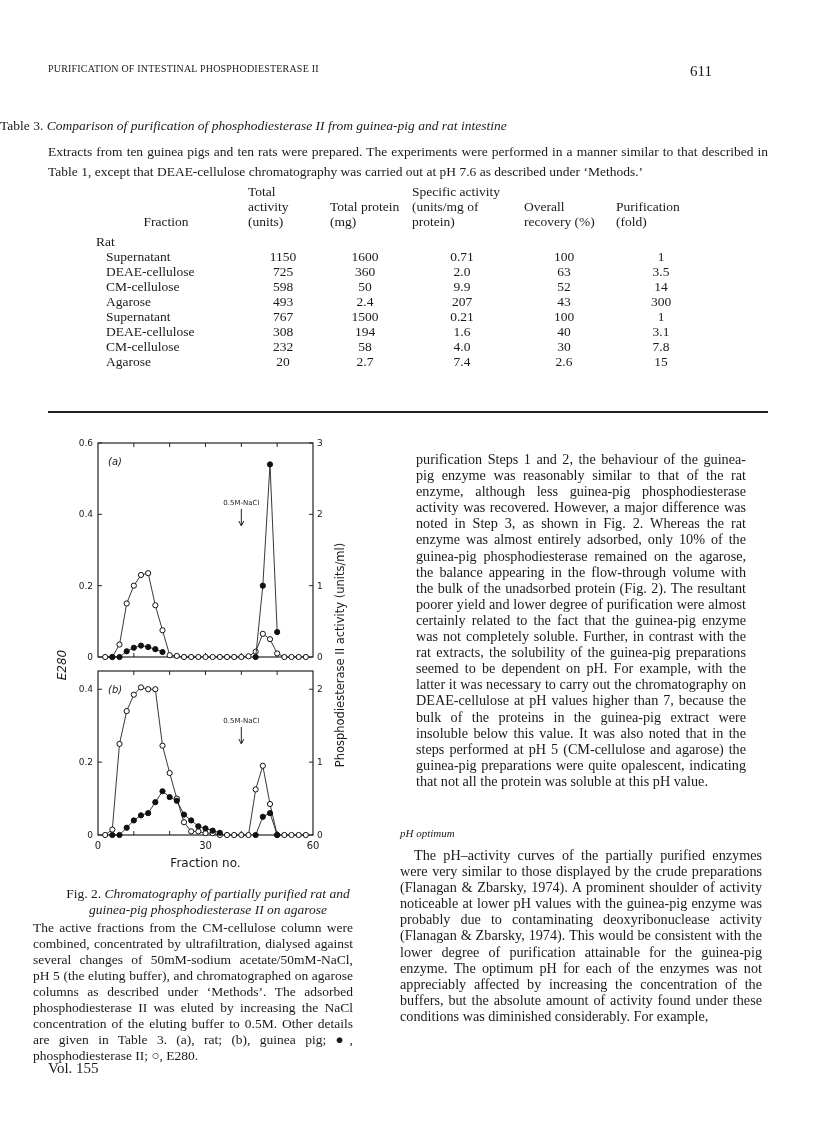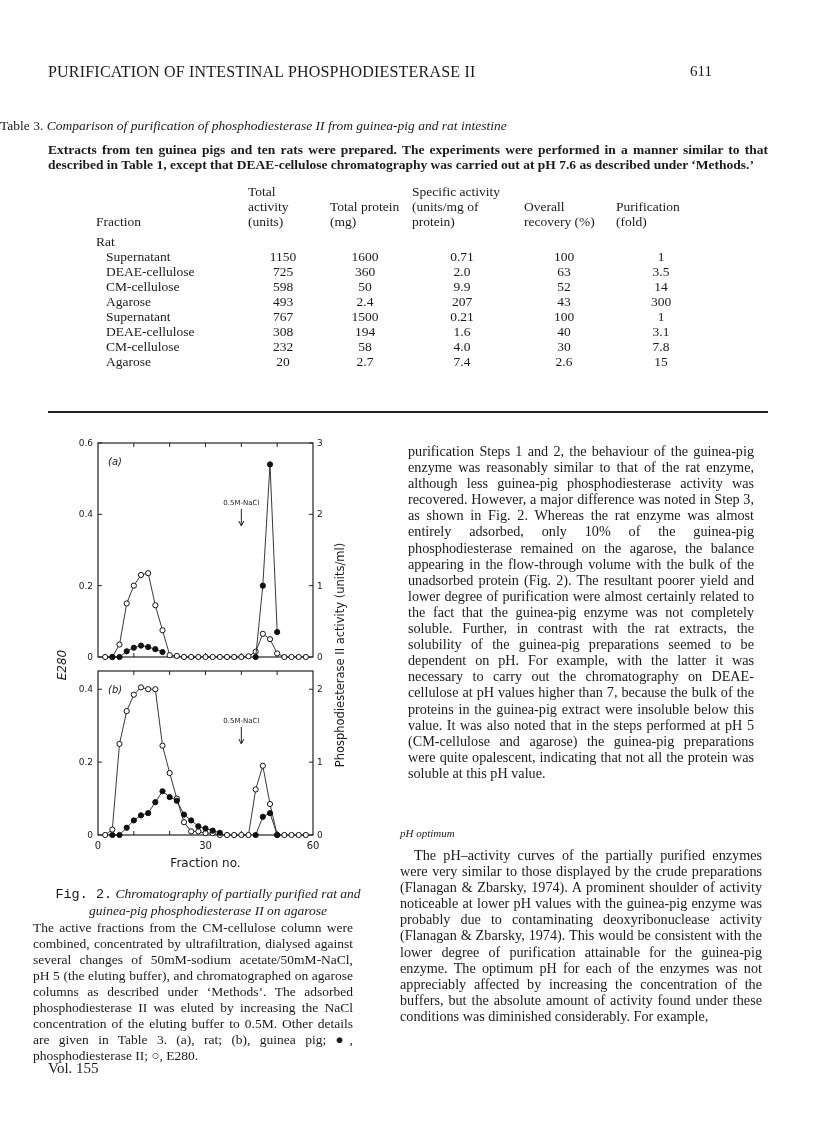--- a/index.html
+++ b/index.html
@@ -1,55 +1,55 @@
 <!DOCTYPE html>
 <html><head>
 <meta charset="utf-8">
 <style>
   html,body{margin:0;padding:0;background:#fff;}
   body{width:816px;height:1136px;position:relative;overflow:hidden;color:#1a1a1a;font-family:"Liberation Serif","DejaVu Serif",serif;}
   .abs{position:absolute;}
-  .running-head{left:48px;top:63px;font-size:16px;letter-spacing:0.2px;font-family:Liberation Serif, serif;}
+  .running-head{left:48px;top:63px;font-size:10px;letter-spacing:0.2px;font-family:Liberation Serif, serif;}
   .page-num{left:690px;top:63px;font-size:15px;}
   .table-title{left:0;width:816px;top:118px;font-size:13.5px;}
   .table-title i{font-style:italic;}
-  .table-note{left:48px;top:142px;width:720px;font-size:13.5px;line-height:15px;text-align:justify;font-weight:bold;}
+  .table-note{left:48px;top:142px;width:720px;font-size:13.5px;line-height:20px;text-align:justify;}
   table.data{position:absolute;left:90px;top:184px;border-collapse:collapse;font-size:13.5px;line-height:15px;}
   table.data th{font-weight:normal;vertical-align:bottom;text-align:left;padding:0 6px 3px;}
   table.data td{padding:0 6px;text-align:center;white-space:nowrap;}
   table.data td.frac{text-align:left;padding-left:16px;}
   table.data td.group{text-align:left;padding-left:6px;padding-top:2px;}
   .rule{left:48px;width:720px;top:411px;height:2px;background:#222;}
   .fig{left:52px;top:415px;}
   .caption{left:48px;top:886px;width:320px;font-size:13.5px;line-height:16px;text-align:center;font-style:italic;}
-  .caption .lab{font-style:normal;font-family:Liberation Mono, monospace;}
+  .caption .lab{font-style:normal;}
   .legend-text{left:33px;top:920px;width:320px;font-size:13.5px;line-height:16px;text-align:justify;}
   .vol{left:48px;top:1060px;font-size:15px;}
   .col2{left:400px;top:435px;width:362px;font-size:14.2px;line-height:16.1px;text-align:justify;}
-  .col2 p{margin:8px;}
+  .col2 p{margin:16px;}
   .subhead{left:400px;top:827px;font-style:italic;font-size:11px;}
   .col2b{left:400px;top:847px;width:362px;font-size:14.2px;line-height:16.1px;text-align:justify;text-indent:14px;}
   svg text{font-family:"DejaVu Sans","Liberation Sans",sans-serif;}
 </style>
 </head>
 <body>
 
 <div class="abs running-head">PURIFICATION OF INTESTINAL PHOSPHODIESTERASE II</div>
 <div class="abs page-num">611</div>
 
 <div class="abs table-title">
   <span>Table 3.</span>
   <i>Comparison of purification of phosphodiesterase II from guinea-pig and rat intestine</i>
 </div>
 <div class="abs table-note">Extracts from ten guinea pigs and ten rats were prepared. The experiments were performed in a manner similar to that described in Table 1, except that DEAE-cellulose chromatography was carried out at pH 7.6 as described under ‘Methods.’</div>
 
 <table class="data">
   <thead>
     <tr>
-      <th style="text-align:left;width:140px">Fraction</th>
+      <th style="text-align:center;width:140px">Fraction</th>
       <th style="width:70px">Total activity (units)</th>
       <th style="width:70px">Total protein (mg)</th>
       <th style="width:100px">Specific activity (units/mg of protein)</th>
       <th style="width:80px">Overall recovery (%)</th>
       <th style="width:90px">Purification (fold)</th>
     </tr>
   </thead>
   <tbody id="tbody">
       <tr>
         <td class="group" colspan="6">Rat</td>

